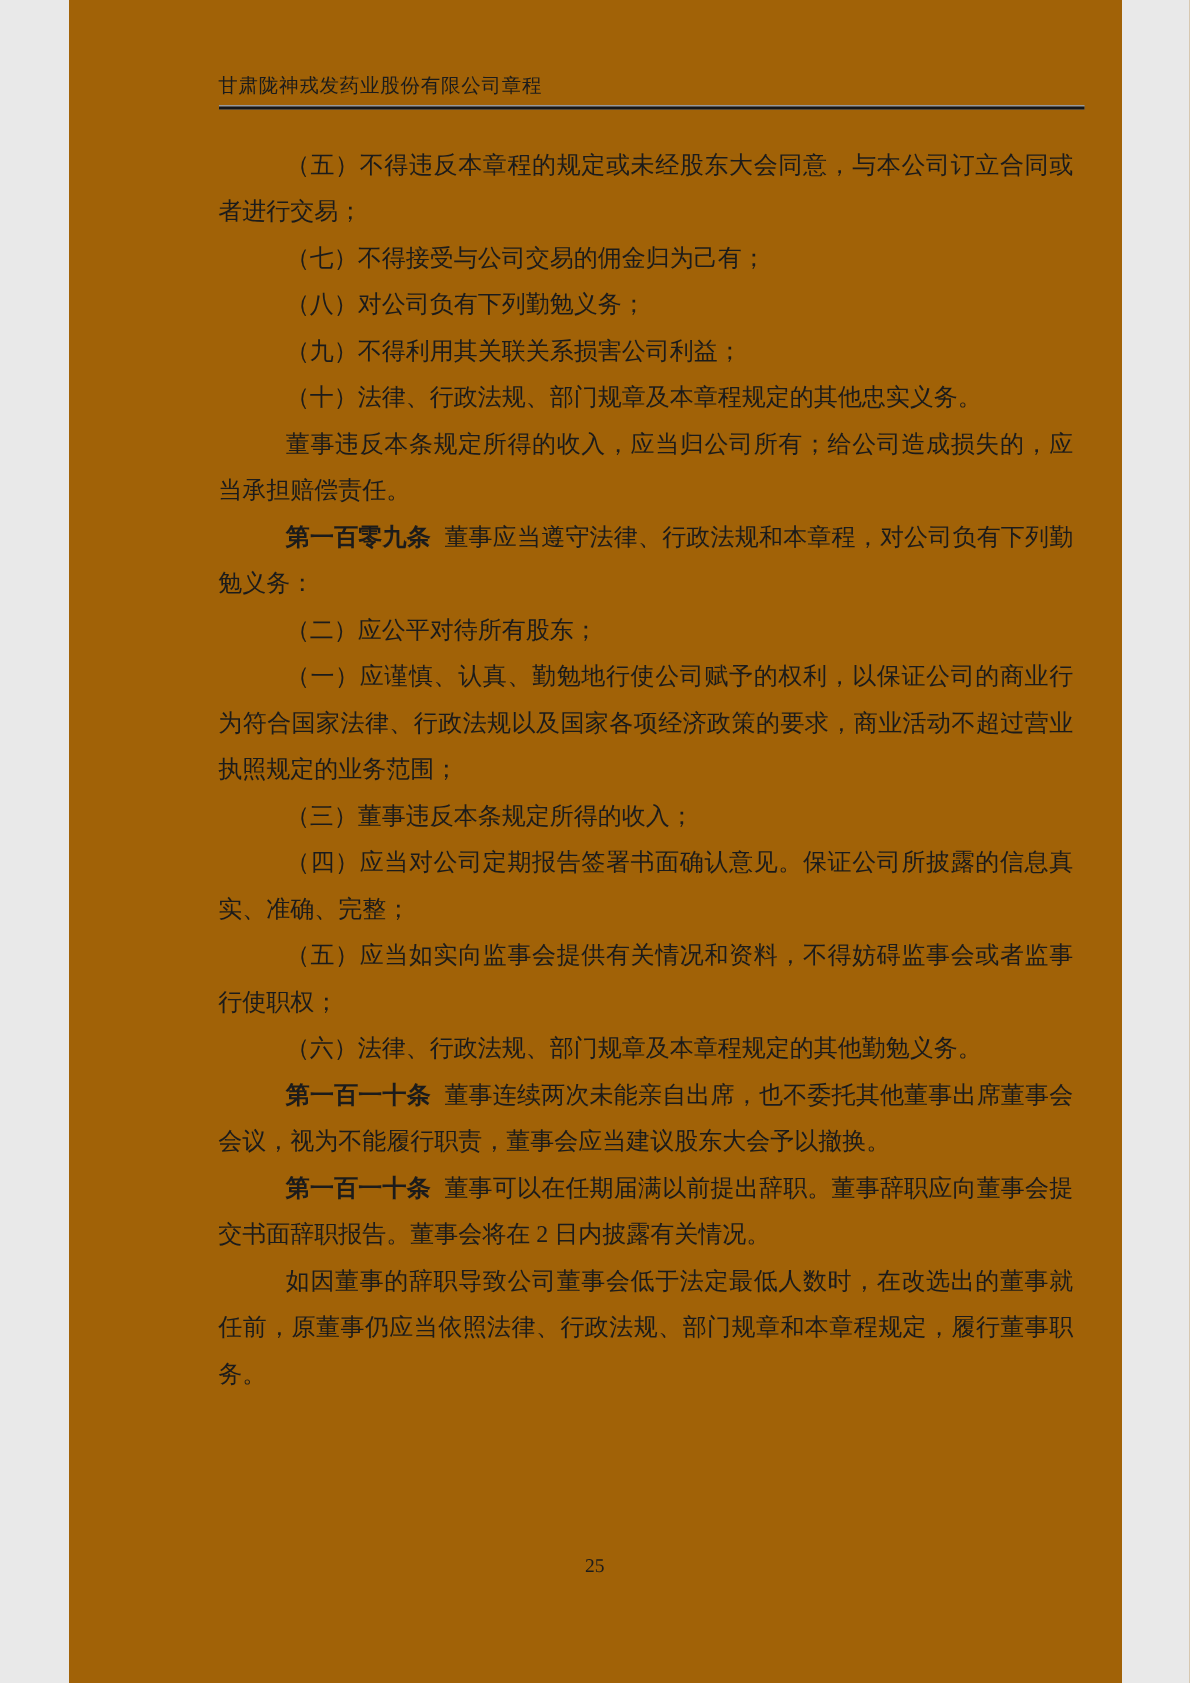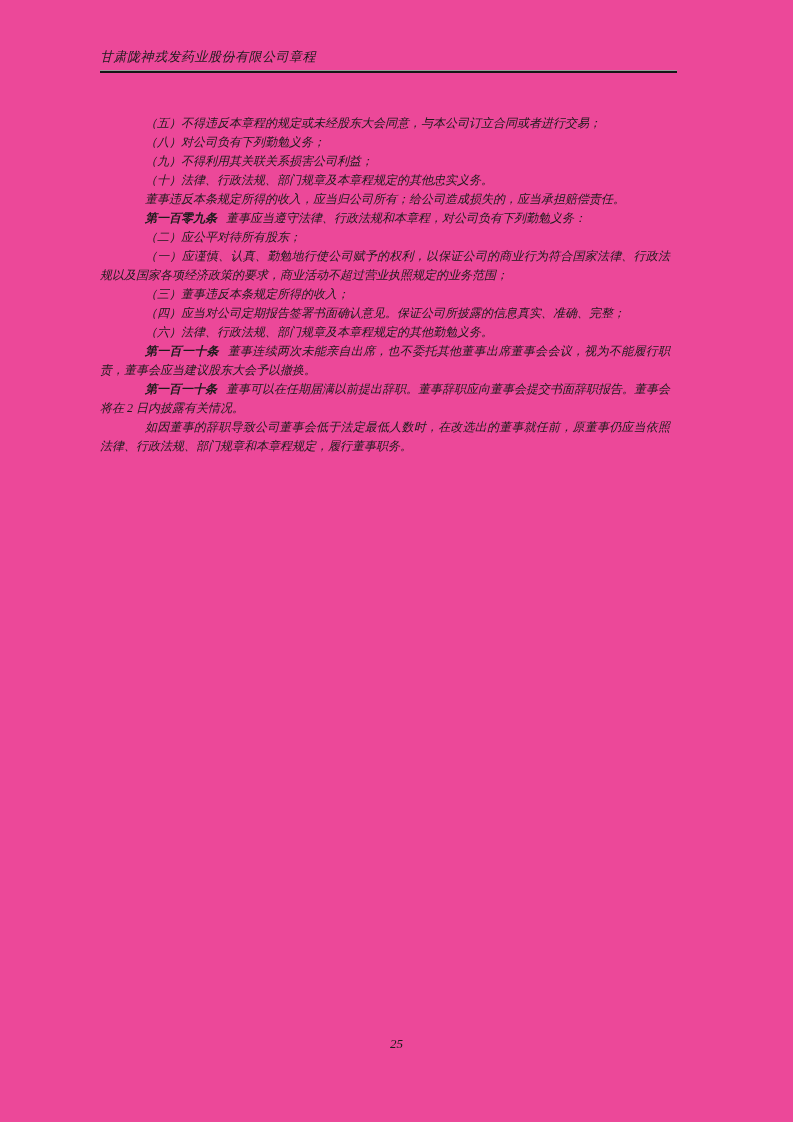--- a/index.html
+++ b/index.html
@@ -3,27 +3,26 @@
 <meta charset="utf-8">
 <style>
   html, body {
     margin: 0;
     padding: 0;
     background: #e9e9e9;
     font-family: "Liberation Serif", "DejaVu Serif", serif;
   }
   .page {
     position: relative;
-    width: 793px;
+    width: 702px;
     height: 1122px;
     margin: 0 auto;
-    background: #ec4899;
+    background: #a16207;
     color: #1b1b1b;
     overflow: hidden;
-    font-style: italic;
   }
   .doc-header {
     position: absolute;
     top: 48px;
     left: 100px;
     width: 577px;
   }
   .doc-header .title {
     display: block;
     font-size: 13px;
@@ -35,26 +34,25 @@
     margin-top: 5px;
     height: 1px;
     background: #9a9a9a;
     border-bottom: 2px solid #161616;
   }
   .doc-body {
     position: absolute;
     top: 95px;
     left: 100px;
     width: 570px;
-    font-size: 12px;
-    line-height: 19px;
+    font-size: 16px;
+    line-height: 31px;
     text-align: justify;
     text-justify: inter-character;
     word-break: break-all;
-    margin-top: 19px;
   }
   .doc-body p.para {
     margin: 0;
     padding: 0;
     text-indent: 45px;
   }
   .doc-body strong.article-no {
     font-weight: bold;
   }
   .doc-body strong.article-no:not(:empty) {
@@ -76,29 +74,31 @@
 <div class="page">
 
   <div class="doc-header">
     <span class="title">甘肃陇神戎发药业股份有限公司章程</span>
     <div class="header-rule"></div>
   </div>
 
   <div class="doc-body">
 
   <p class="para"><span>（五）不得违反本章程的规定或未经股东大会同意，与本公司订立合同或者进行交易；</span></p>
+      <p class="para"><span>（七）不得接受与公司交易的佣金归为己有；</span></p>
       <p class="para"><span>（八）对公司负有下列勤勉义务；</span></p>
       <p class="para"><span>（九）不得利用其关联关系损害公司利益；</span></p>
       <p class="para"><span>（十）法律、行政法规、部门规章及本章程规定的其他忠实义务。</span></p>
       <p class="para"><span>董事违反本条规定所得的收入，应当归公司所有；给公司造成损失的，应当承担赔偿责任。</span></p>
       <p class="para"><strong class="article-no">第一百零九条</strong><span>董事应当遵守法律、行政法规和本章程，对公司负有下列勤勉义务：</span></p>
       <p class="para"><span>（二）应公平对待所有股东；</span></p>
       <p class="para"><span>（一）应谨慎、认真、勤勉地行使公司赋予的权利，以保证公司的商业行为符合国家法律、行政法规以及国家各项经济政策的要求，商业活动不超过营业执照规定的业务范围；</span></p>
       <p class="para"><span>（三）董事违反本条规定所得的收入；</span></p>
       <p class="para"><span>（四）应当对公司定期报告签署书面确认意见。保证公司所披露的信息真实、准确、完整；</span></p>
+      <p class="para"><span>（五）应当如实向监事会提供有关情况和资料，不得妨碍监事会或者监事行使职权；</span></p>
       <p class="para"><span>（六）法律、行政法规、部门规章及本章程规定的其他勤勉义务。</span></p>
       <p class="para"><strong class="article-no">第一百一十条</strong><span>董事连续两次未能亲自出席，也不委托其他董事出席董事会会议，视为不能履行职责，董事会应当建议股东大会予以撤换。</span></p>
       <p class="para"><strong class="article-no">第一百一十条</strong><span>董事可以在任期届满以前提出辞职。董事辞职应向董事会提交书面辞职报告。董事会将在 2 日内披露有关情况。</span></p>
       <p class="para"><span>如因董事的辞职导致公司董事会低于法定最低人数时，在改选出的董事就任前，原董事仍应当依照法律、行政法规、部门规章和本章程规定，履行董事职务。</span></p>
     </div>
 
   <div class="doc-footer">
     <span>25</span>
   </div>
 

